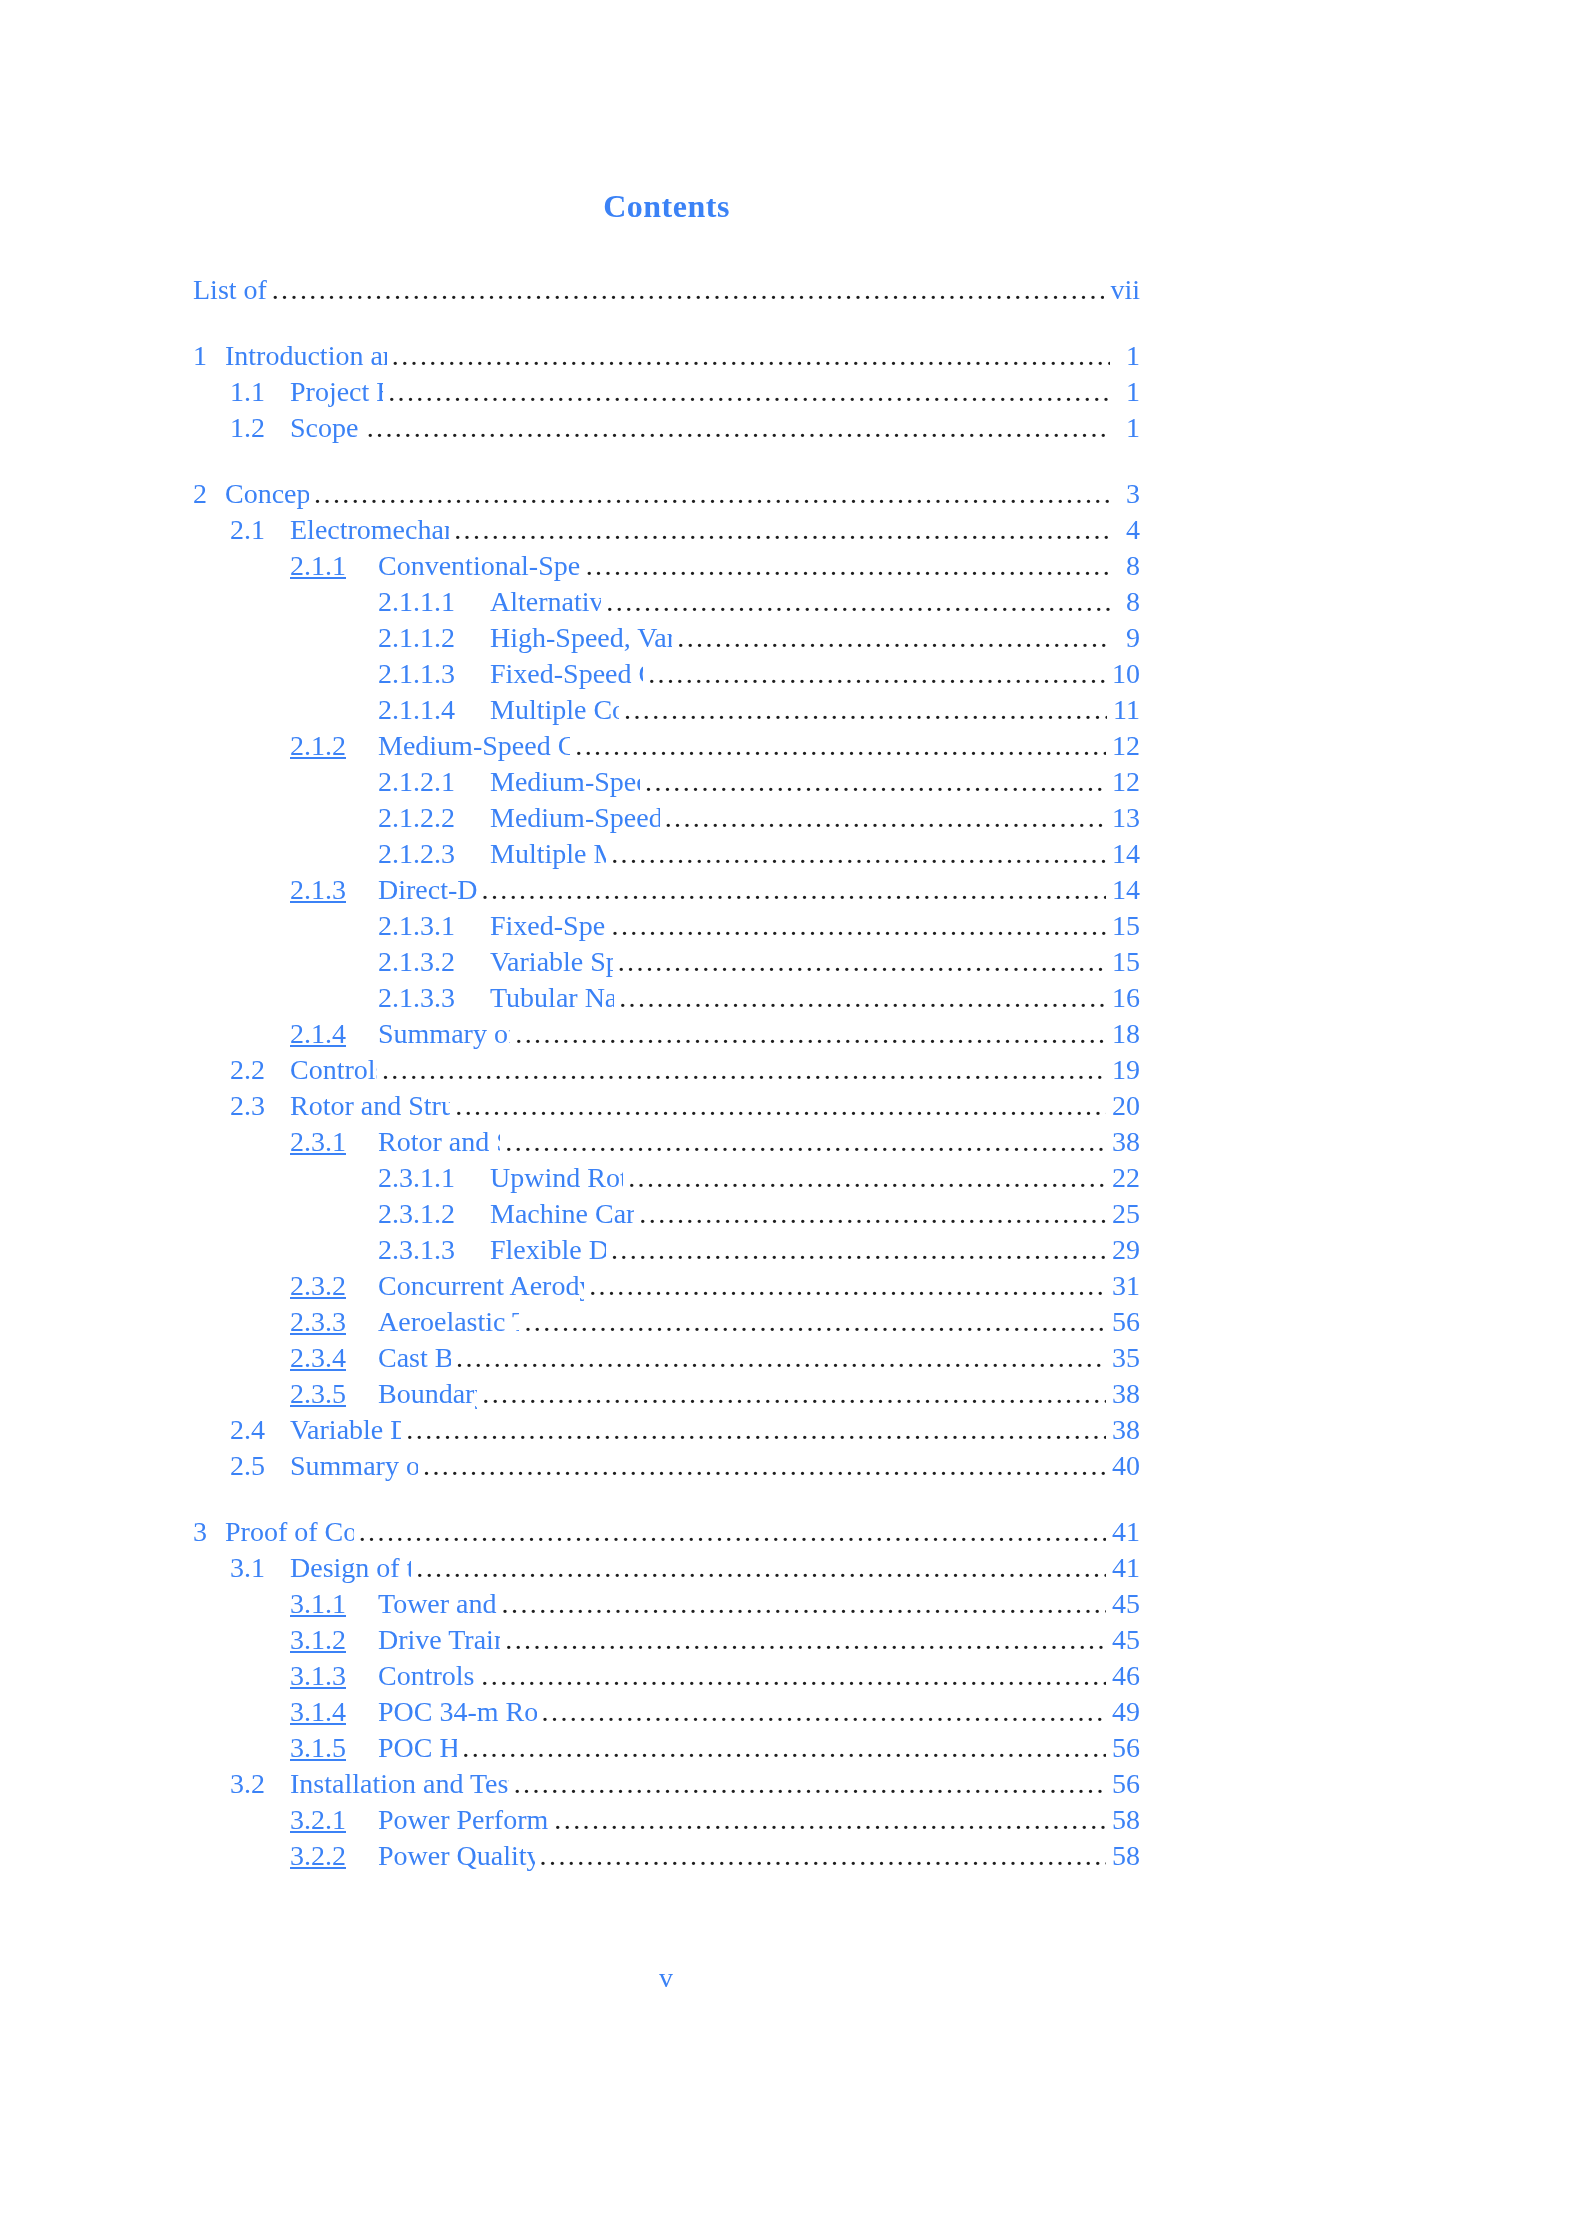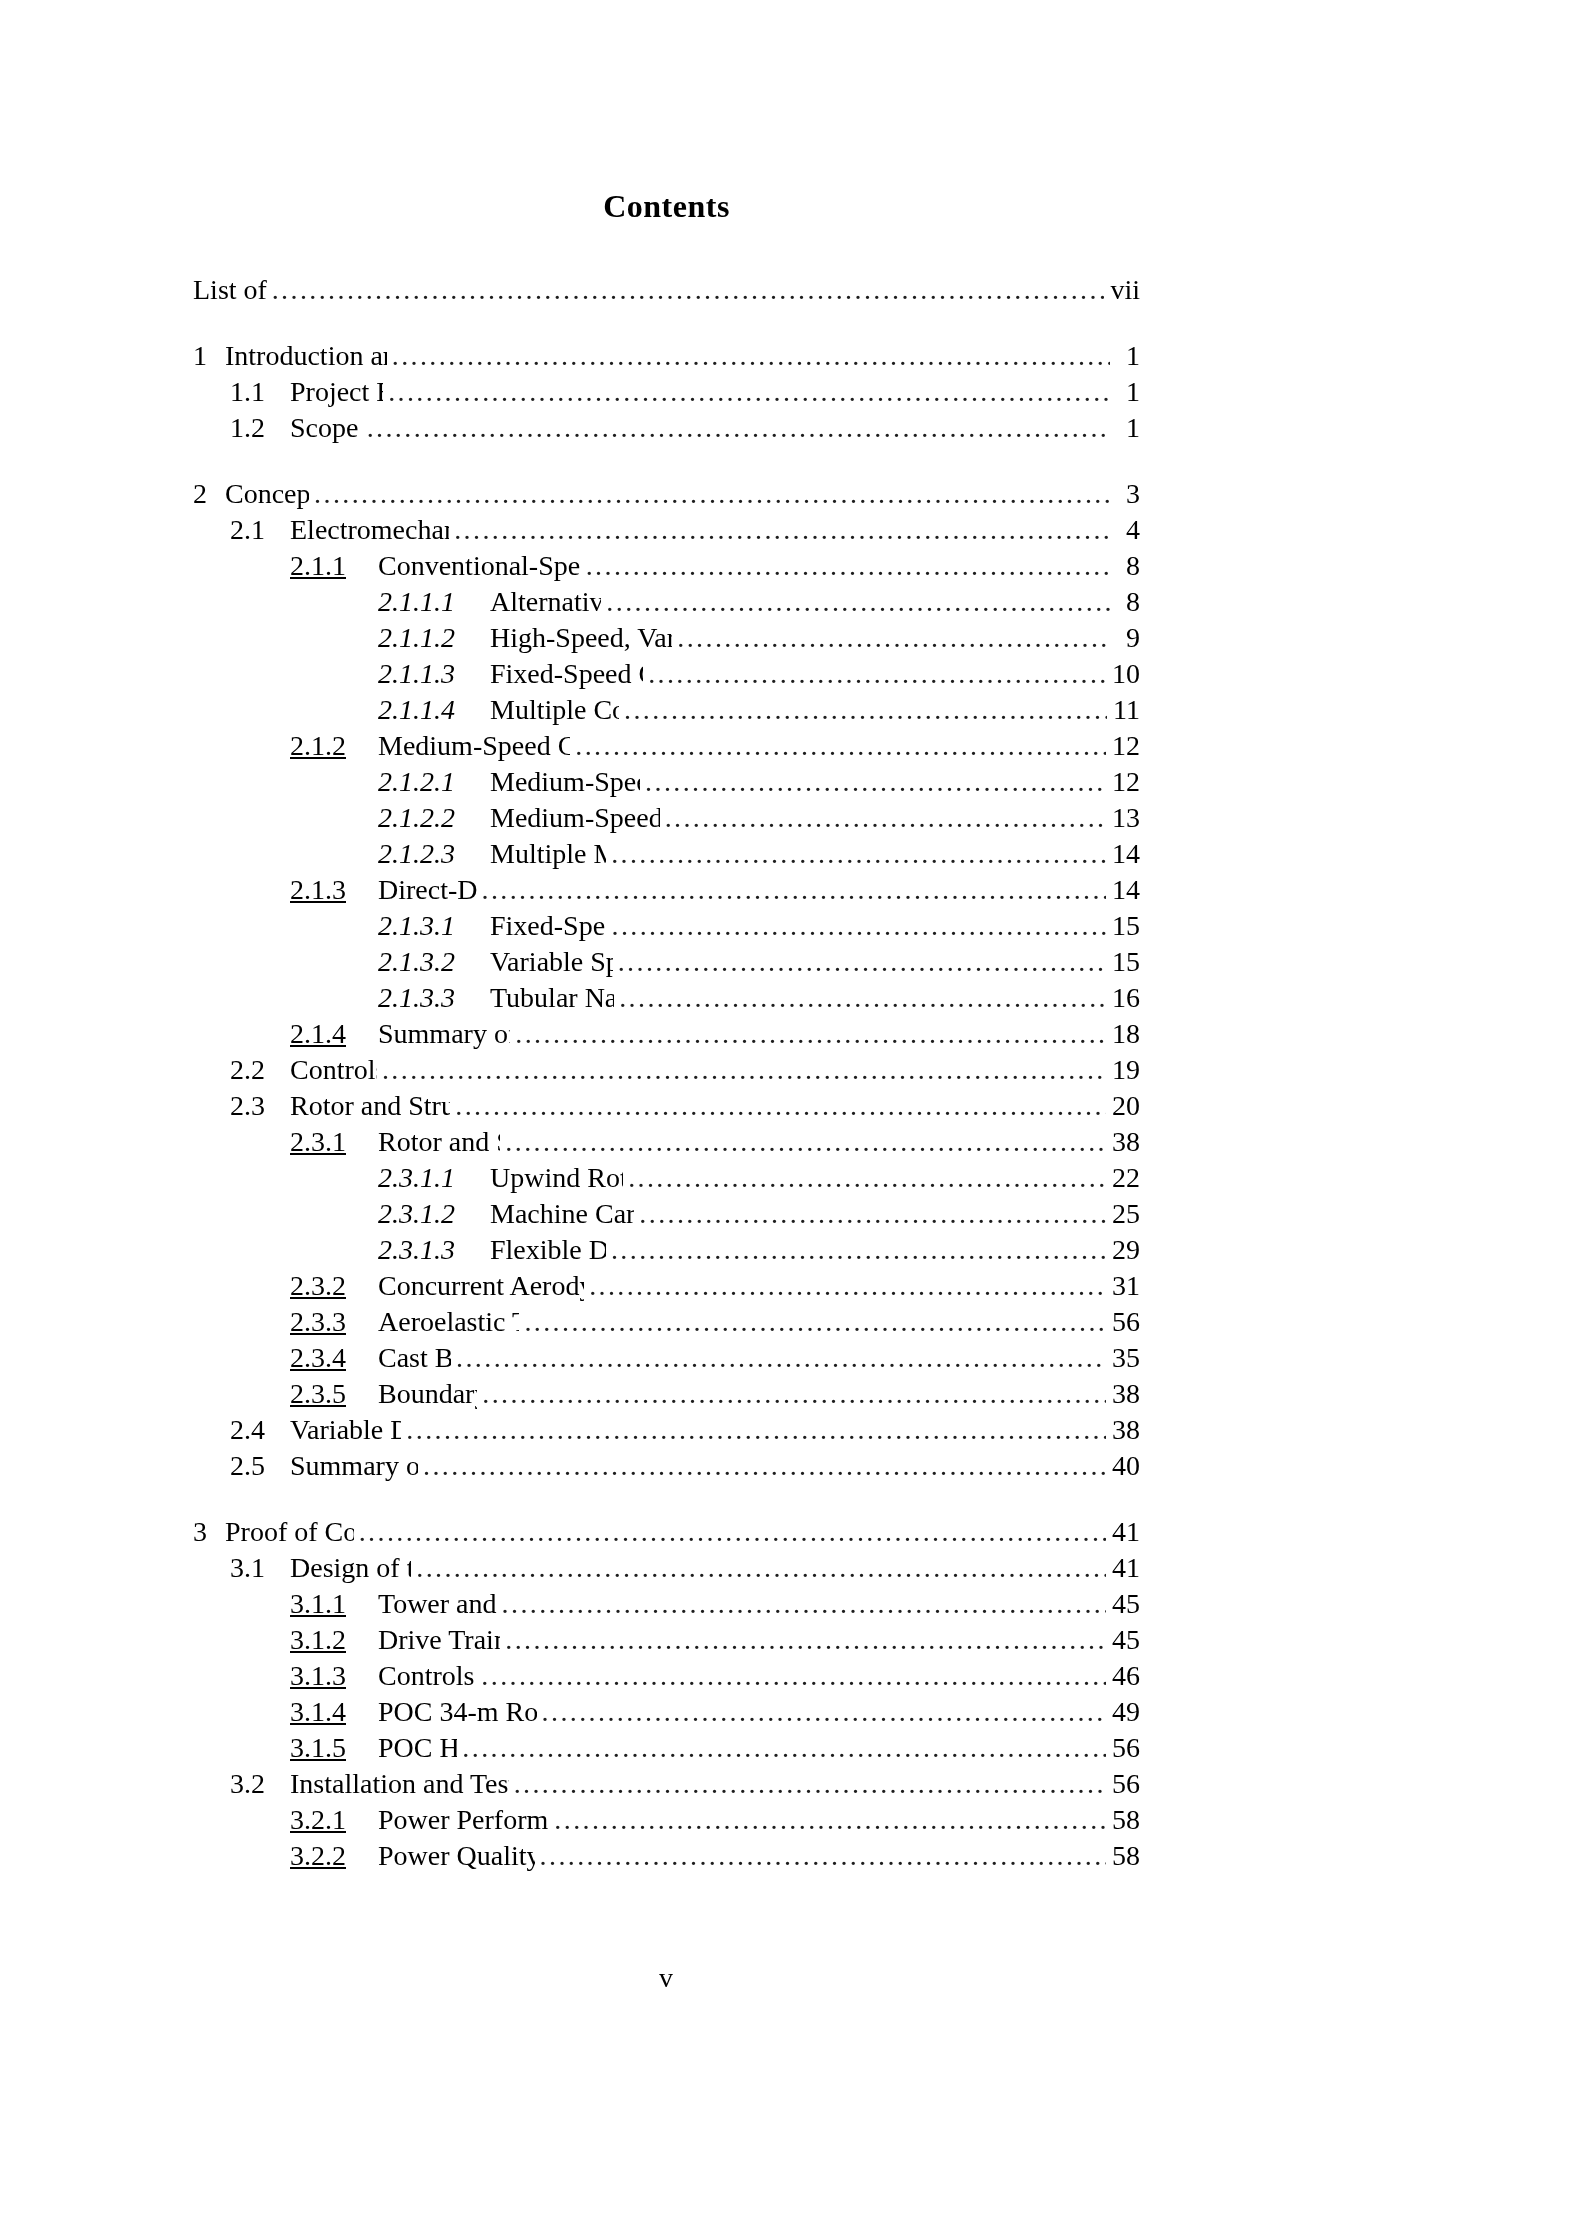--- a/index.html
+++ b/index.html
@@ -5,21 +5,21 @@
   html, body {
     margin: 0;
     padding: 0;
     background: #ffffff;
   }
   .page {
     position: relative;
     width: 1332px;
     height: 2240px;
     background: #ffffff;
-    color: #000000;
+    color: #3b82f6;
     font-family: "Liberation Serif", "DejaVu Serif", serif;
     font-size: 28px;
     box-sizing: border-box;
     padding: 186px 192px 0 193px;
     overflow: hidden;
   }
   .doc-title {
     text-align: center;
     font-weight: bold;
     font-size: 32px;
@@ -55,21 +55,21 @@
   }
   
   .level-0 { padding-left: 0; }
   .level-0 .toc-num { width: 32px; }
   .level-0 .toc-num.empty { width: 0; }
   .level-1 { padding-left: 37px; }
   .level-1 .toc-num { width: 60px; }
   .level-2 { padding-left: 97px; }
   .level-2 .toc-num { width: 88px; text-decoration: underline; }
   .level-3 { padding-left: 185px; }
-  .level-3 .toc-num { width: 112px; font-style: italic; }
+  .level-3 .toc-num { width: 112px; }
   .page-footer {
     position: absolute;
     top: 1962px;
     left: 0;
     width: 100%;
     text-align: center;
     font-size: 28px;
   }
 </style>
 </head>

